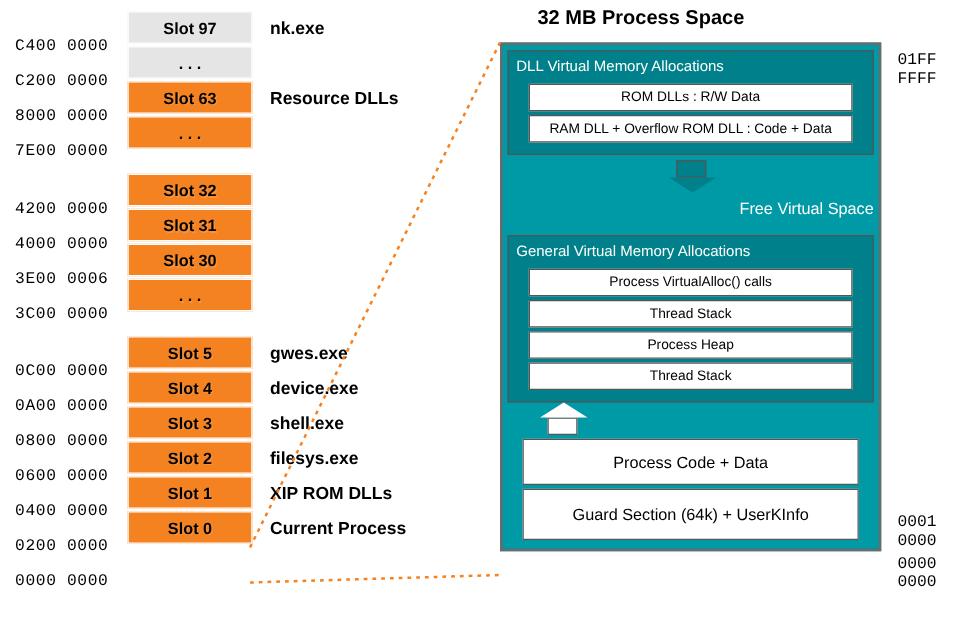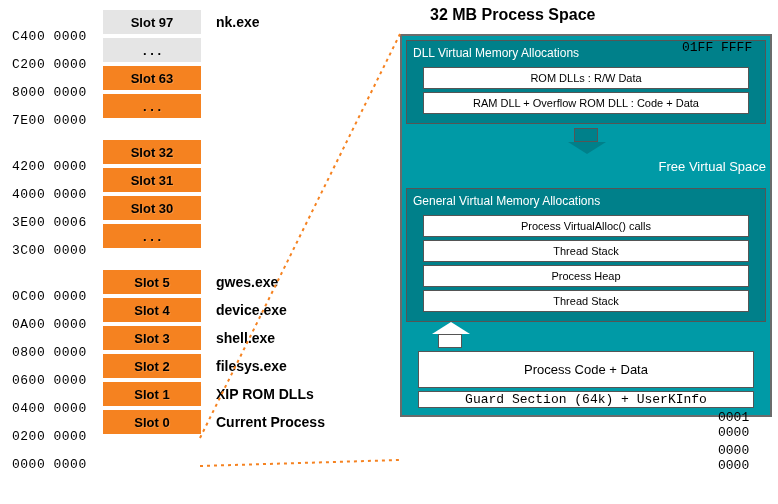--- a/index.html
+++ b/index.html
@@ -46,21 +46,21 @@
     position: absolute;
     top: 6px;
     left: 430px;
     font-weight: bold;
     font-size: 16px;
   }
   .panel {
     position: absolute;
     top: 34px;
     left: 400px;
-    width: 372px;
+    width: 305px;
     background: #009AA6;
     border: 2px solid #6B6B6B;
     padding: 4px;
   }
   .group {
     background: #00808A;
     border: 1px solid #555;
     margin-bottom: 4px;
     padding: 3px 4px 6px 4px;
   }
@@ -140,20 +140,21 @@
         <div class="slot blue">Slot 97</div>
         <div class="desc">nk.exe</div>
       </div>
       <div class="slot-row">
         <div class="addr">C200 0000</div>
         <div class="slot blue">. . .</div>
       </div>
       <div class="slot-row">
         <div class="addr">8000 0000</div>
         <div class="slot orange">Slot 63</div>
+        <div class="desc">Resource DLLs</div>
       </div>
       <div class="slot-row">
         <div class="addr">7E00 0000</div>
         <div class="slot orange">. . .</div>
       </div>
       <div style="height: 18px;"></div>
       <div class="slot-row">
         <div class="addr">4200 0000</div>
         <div class="slot orange">Slot 32</div>
       </div>
@@ -217,23 +218,23 @@
   <div class="free-space">Free Virtual Space</div>
   <div class="group">
     <div class="group-title">General Virtual Memory Allocations</div>
     <div class="white-box">Process VirtualAlloc() calls</div>
     <div class="white-box">Thread Stack</div>
     <div class="white-box">Process Heap</div>
     <div class="white-box">Thread Stack</div>
   </div>
   <div class="arrow-up"></div>
   <div class="white-box" style="font-size:13px;padding:10px 20px;">Process Code + Data</div>
-  <div class="white-box" style="font-size:13px;padding:0 2px;font-family:Liberation Mono, monospace;">Guard Section (64k) + UserKInfo</div>
+  <div class="white-box" style="font-size:13px;padding:12px 2px;">Guard Section (64k) + UserKInfo</div>
 </div>
 
-<div class="addr-right" style="top:40px;left:682px;">01FF FFFF</div>
+<div class="addr-right" style="top:40px;left:718px;">01FF FFFF</div>
 <div class="addr-right" style="top:410px;left:718px;">0001 0000</div>
 <div class="addr-right" style="top:443px;left:718px;">0000 0000</div>
 
 <svg class="connectors" width="778" height="504">
   <line x1="200" y1="438" x2="400" y2="34" stroke="#F58220" stroke-width="2" stroke-dasharray="3,4"></line>
   <line x1="200" y1="466" x2="400" y2="460" stroke="#F58220" stroke-width="2" stroke-dasharray="3,4"></line>
 </svg>
 
 </body></html>

